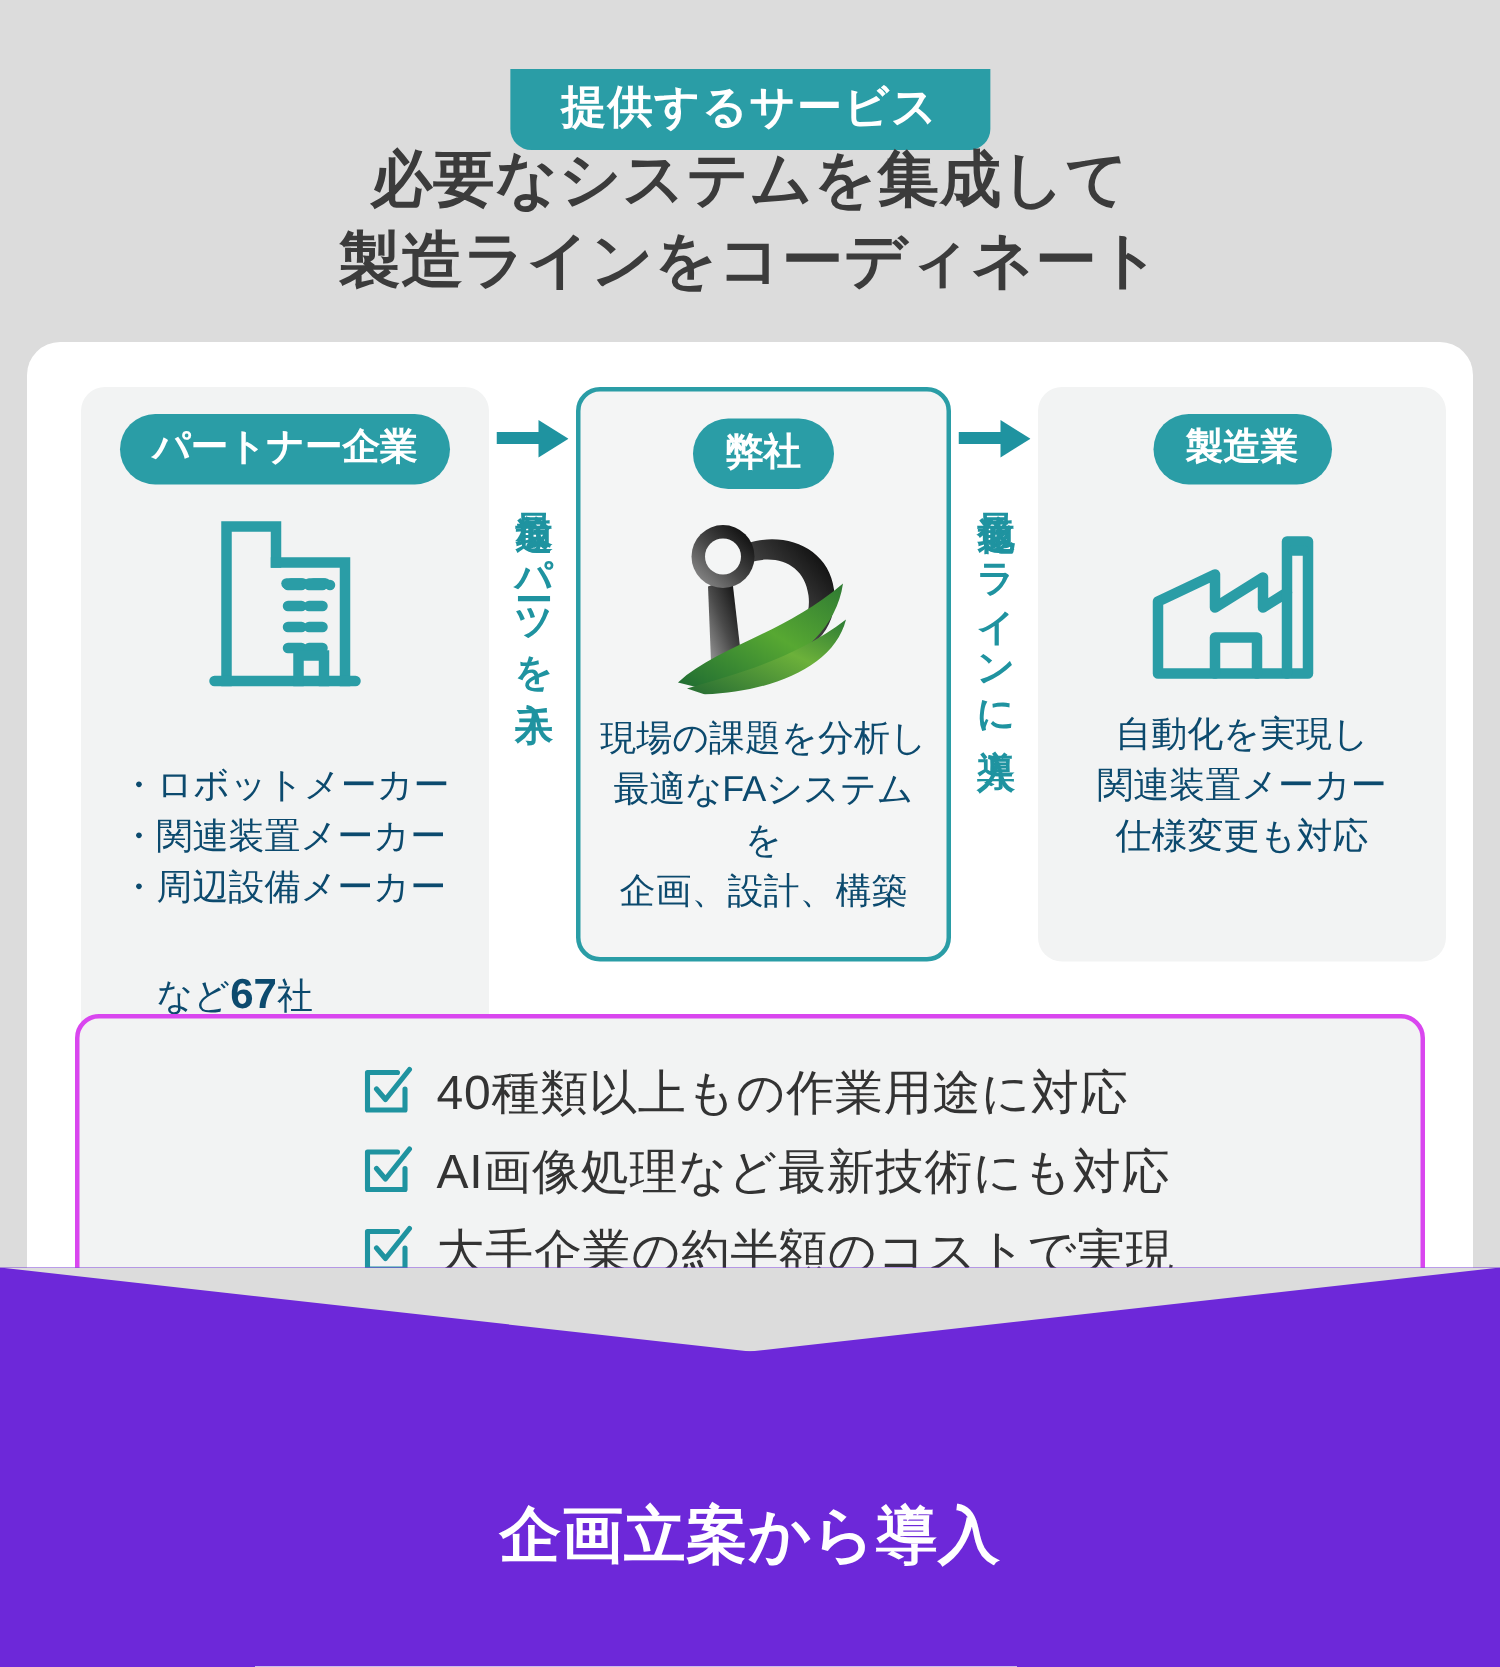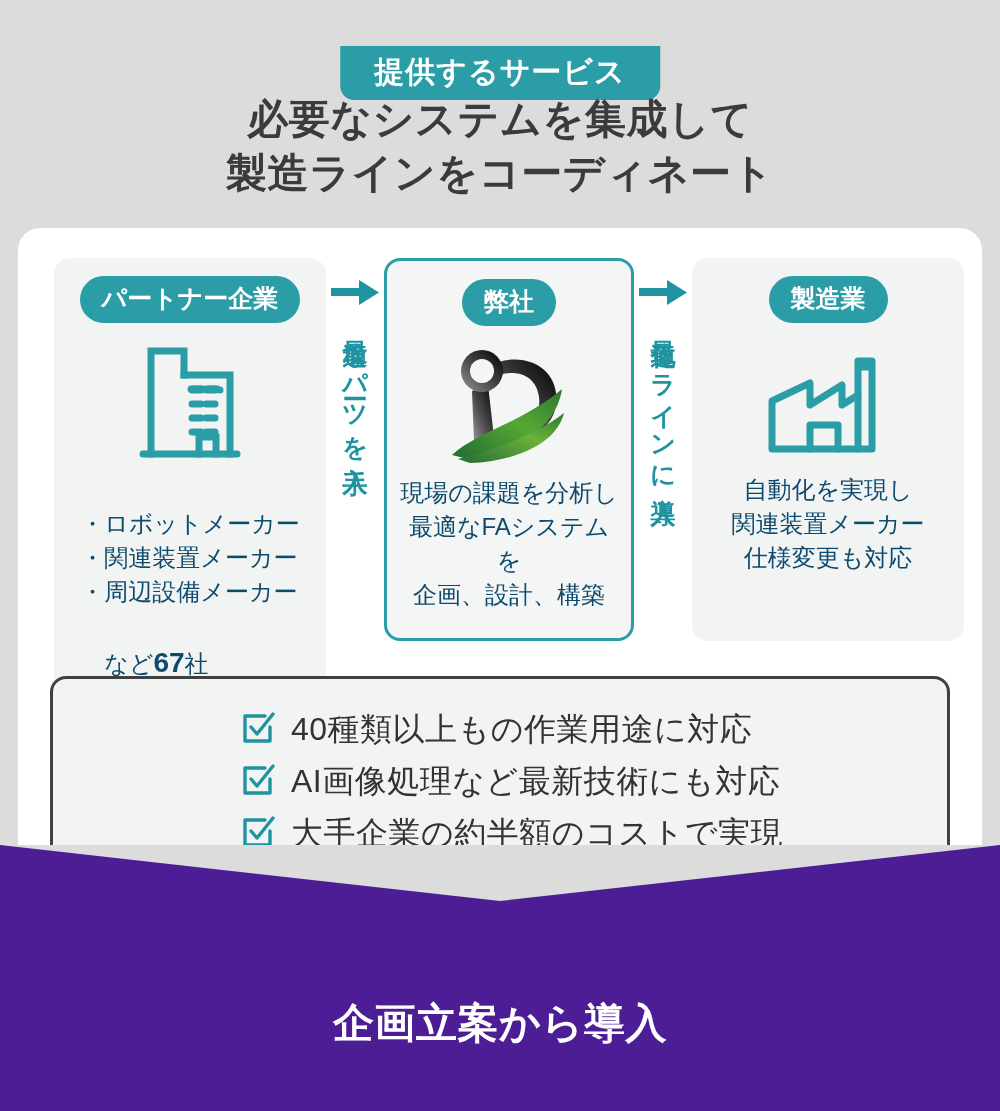--- a/index.html
+++ b/index.html
@@ -71,30 +71,30 @@
   .vtext{
     margin-top:10px;
     writing-mode:vertical-rl;text-orientation:upright;
     font-size:25px;font-weight:bold;color:#1f93a0;
     letter-spacing:2px;line-height:1;
   }
   
   .checklist{
     position:absolute;left:32px;top:448px;width:900px;height:212px;
     box-sizing:border-box;
-    background:#f2f3f3;border:3px solid #404040;border-radius:16px;
+    background:#f2f3f3;border:3px solid #d946ef;border-radius:16px;
     display:flex;flex-direction:column;justify-content:center;
     gap:14px;padding:10px 0 10px 188px;
   }
   .check-row{display:flex;align-items:center;gap:16px;}
   .check-label{font-size:32px;color:#333333;line-height:1.1;letter-spacing:0.5px;}
   
   .footer{
     position:absolute;left:0;right:0;bottom:0;height:266px;
-    background:#4c1d95;
+    background:#6d28d9;
   }
   .footer-notch{
     position:absolute;left:0;top:0;width:100%;height:56px;
     background:#dcdcdc;
     clip-path:polygon(0 0,100% 0,50% 100%);
   }
   .footer-text{
     position:absolute;left:0;right:0;top:96px;text-align:center;
     color:#ffffff;font-size:41px;font-weight:bold;line-height:1.35;
     letter-spacing:0.5px;white-space:pre-line;

